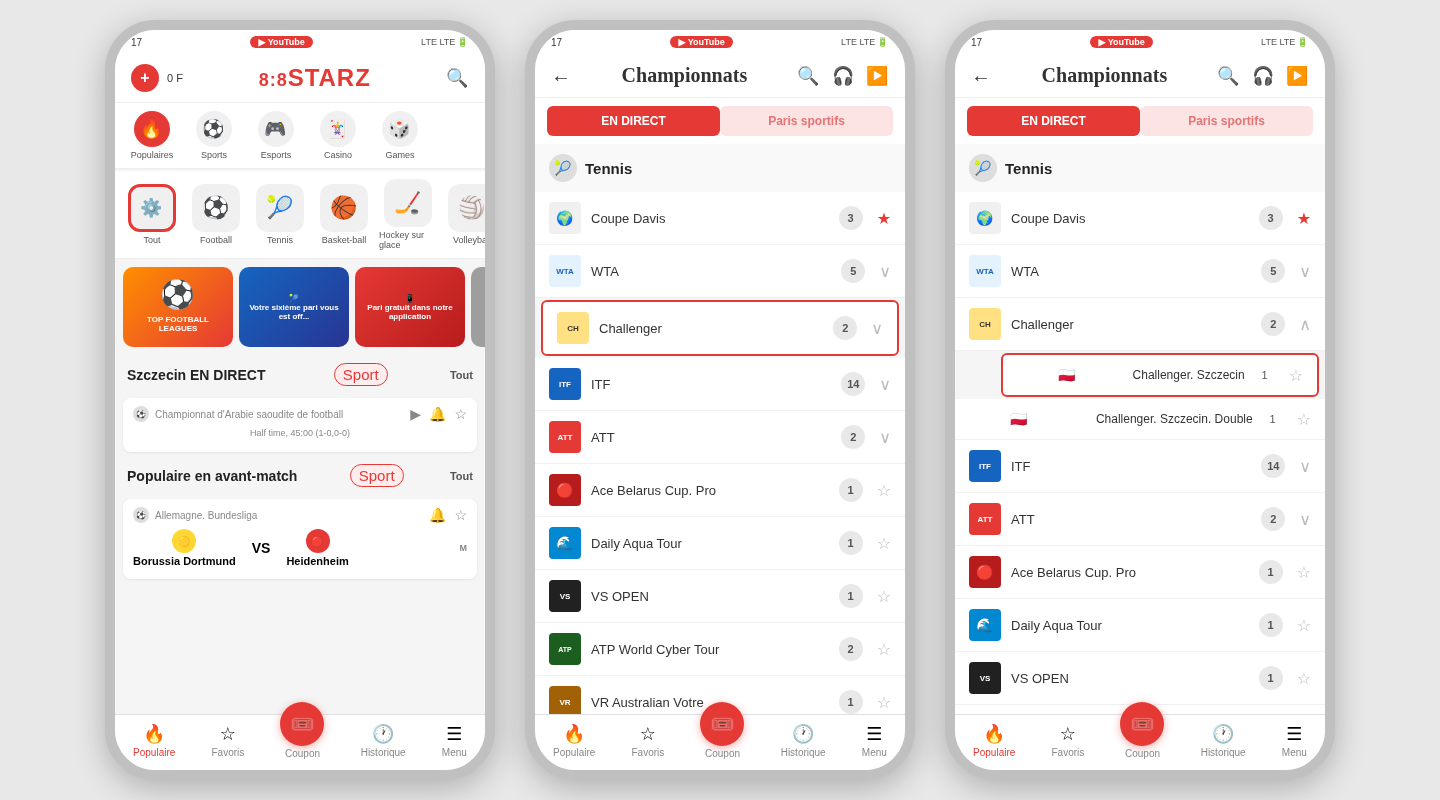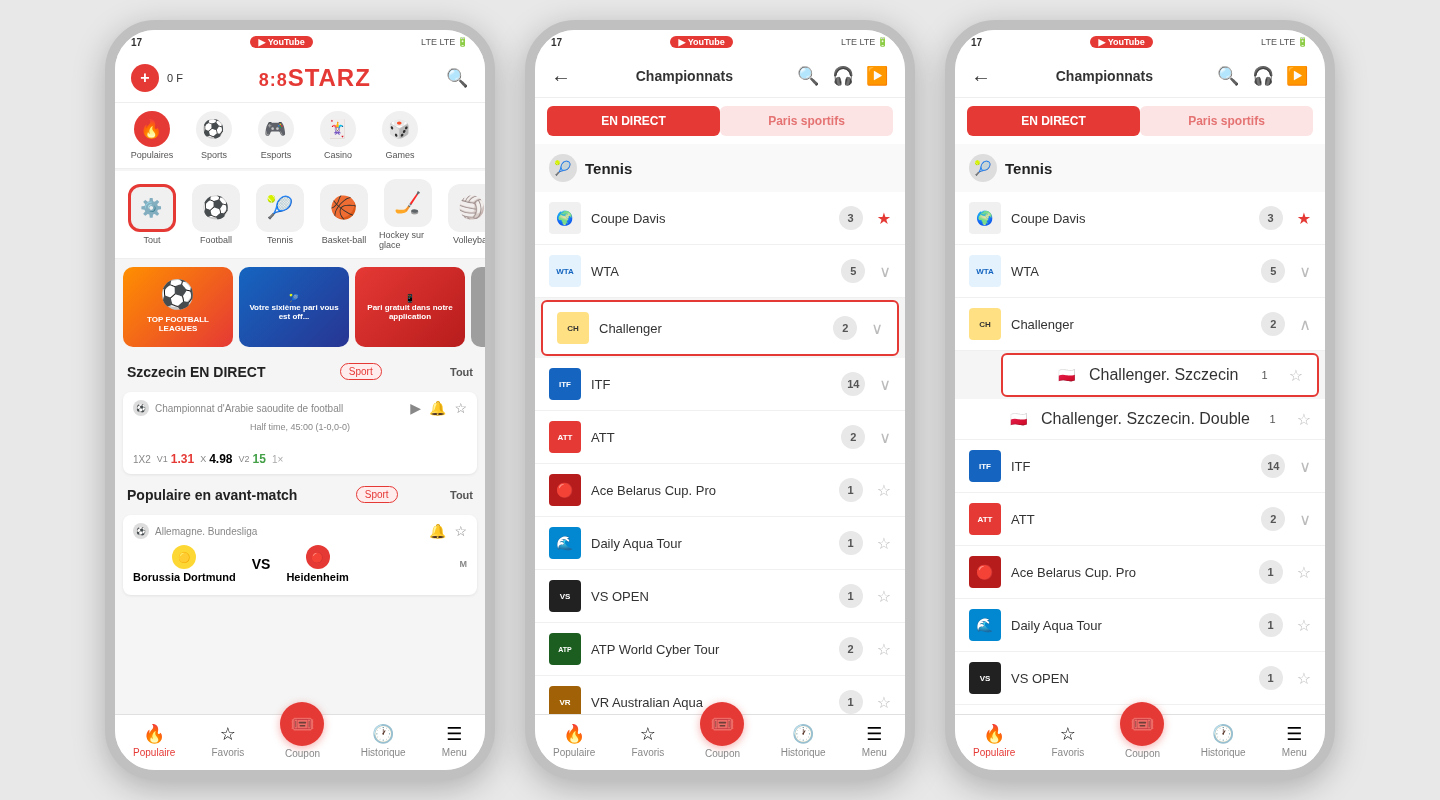--- a/index.html
+++ b/index.html
@@ -33,21 +33,21 @@
     .status-bar {
       background: #fff;
       padding: 6px 16px;
       display: flex;
       align-items: center;
       justify-content: space-between;
       font-size: 10px;
       color: #333;
       min-height: 24px;
     }
-    .status-bar-left { font-weight: bold; font-size: 10px; }
+    .status-bar-left { font-weight: normal; font-size: 10px; }
     .status-bar-center {
       background: #e53935;
       color: white;
       border-radius: 8px;
       padding: 1px 8px;
       font-size: 9px;
       font-weight: bold;
     }
     .status-bar-right { font-size: 9px; color: #555; }
 
@@ -243,21 +243,21 @@
       justify-content: space-between;
       padding: 8px 12px;
       background: #f5f5f5;
     }
     .section-title { font-size: 14px; font-weight: 800; color: #222; }
     .section-badge-sport {
       background: #ffecec;
       color: #e53935;
       border-radius: 12px;
       padding: 2px 8px;
-      font-size: 10px;
+      font-size: 15px;
       border: 1px solid #e53935;
       margin-left: 6px;
     }
     .section-badge-tout {
       background: #f5f5f5;
       color: #555;
       font-size: 11px;
       font-weight: 600;
     }
 
@@ -307,21 +307,21 @@
       display: flex;
       align-items: center;
       justify-content: center;
       font-size: 10px;
     }
     .score { font-size: 16px; font-weight: 900; margin: 0 8px; }
     .match-time {
       text-align: center;
       font-size: 9px;
       color: #888;
-      margin-bottom: 20px;
+      margin-bottom: 6px;
     }
     .match-odds {
       display: flex;
       gap: 6px;
       align-items: center;
     }
     .odds-label { font-size: 10px; color: #888; }
     .odds-box {
       display: flex;
       align-items: center;
@@ -336,21 +336,21 @@
     
     .p2-header {
       background: #fff;
       padding: 10px 16px;
       display: flex;
       align-items: center;
       gap: 8px;
       border-bottom: 1px solid #eee;
     }
     .p2-back { font-size: 20px; color: #333; cursor: pointer; }
-    .p2-title { font-size: 14px; font-weight: 700; color: #333; flex: 1; text-align: center; }
+    .p2-title { font-size: 20px; font-weight: 700; color: #333; flex: 1; text-align: center; font-family: Liberation Serif, serif; }
     .p2-header-icons { display: flex; gap: 12px; font-size: 18px; color: #333; }
 
     .p2-tabs {
       display: flex;
       padding: 8px 12px;
       gap: 0;
       background: #fff;
     }
     .p2-tab {
       flex: 1;
@@ -431,21 +431,21 @@
     .sub-league-row.highlighted { border: 2px solid #e53935; margin: 2px 6px 2px 46px; border-radius: 6px; }
     .sub-league-flag {
       width: 24px;
       height: 24px;
       border-radius: 50%;
       display: flex;
       align-items: center;
       justify-content: center;
       font-size: 14px;
     }
-    .sub-league-name { flex: 1; font-size: 16px; color: #333; }
+    .sub-league-name { flex: 1; font-size: 12px; color: #333; text-align: right; }
     .sub-league-count { font-size: 11px; color: #555; min-width: 20px; text-align: center; }
   </style>
 </head>
 <body>
 
 <div class="phone">
   <div class="status-bar">
     <span class="status-bar-left">17</span>
     <span class="status-bar-center">▶ YouTube</span>
     <span class="status-bar-right">LTE LTE 🔋</span>
@@ -545,36 +545,20 @@
       <div class="match-league">
         <div class="match-league-icon">⚽</div>
         <span>Championnat d'Arabie saoudite de football</span>
         <div class="match-league-actions">
           <span>▶</span>
           <span>🔔</span>
           <span>☆</span>
         </div>
       </div>
       <div class="match-time">Half time, 45:00 (1-0,0-0)</div>
-      <div class="match-odds">
-        <span class="odds-label">1X2</span>
-        <div class="odds-box">
-          <span class="odds-key">V1</span>
-          <span class="odds-val red">1.31</span>
-        </div>
-        <div class="odds-box">
-          <span class="odds-key">X</span>
-          <span class="odds-val">4.98</span>
-        </div>
-        <div class="odds-box">
-          <span class="odds-key">V2</span>
-          <span class="odds-val green">15</span>
-        </div>
-        <span class="odds-arrow">1×</span>
-      </div>
     </div>
 
     <div class="section-header">
       <span class="section-title">Populaire en avant-match</span>
       <span class="section-badge-sport">Sport</span>
       <span class="section-badge-tout">Tout</span>
     </div>
 
     <div class="match-card">
       <div class="match-league">
@@ -710,21 +694,21 @@
 
     <div class="league-row">
       <div class="league-logo" style="font-size:7px;font-weight:bold;background:#1b5e20;color:#fff;">ATP</div>
       <span class="league-name">ATP World Cyber Tour</span>
       <span class="league-count">2</span>
       <span class="league-action">☆</span>
     </div>
 
     <div class="league-row">
       <div class="league-logo" style="font-size:8px;font-weight:bold;background:#a16207;color:#fff;">VR</div>
-      <span class="league-name">VR Australian Aqua</span>
+      <span class="league-name">VR Australian Votre</span>
       <span class="league-count">1</span>
       <span class="league-action">☆</span>
     </div>
 
   </div>
 
   <div class="bottom-nav">
     <div class="nav-item">
       <span class="nav-icon">🔥</span>
       <span class="nav-label">Populaire</span>

